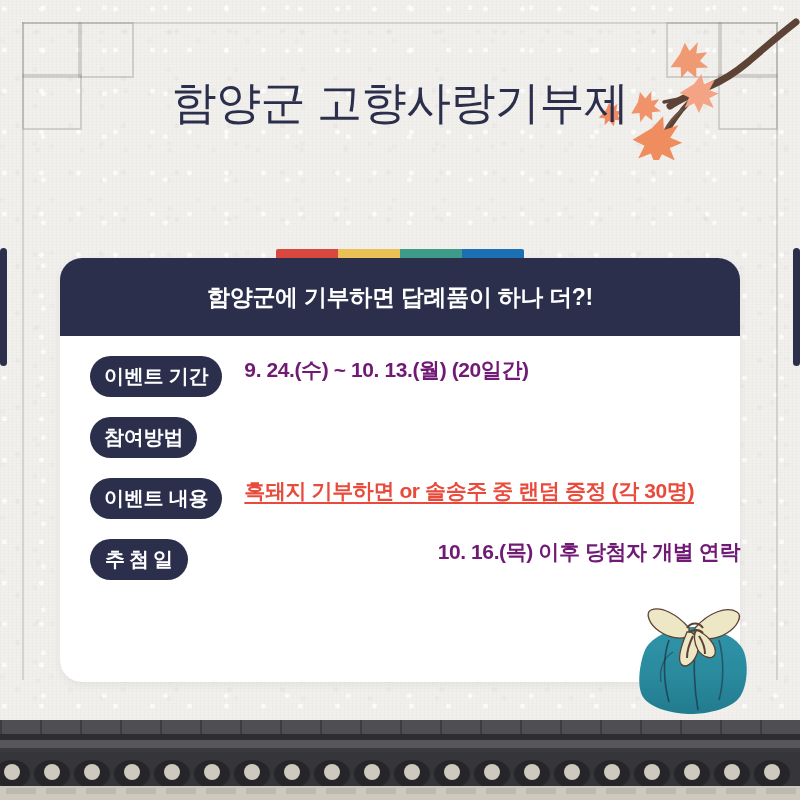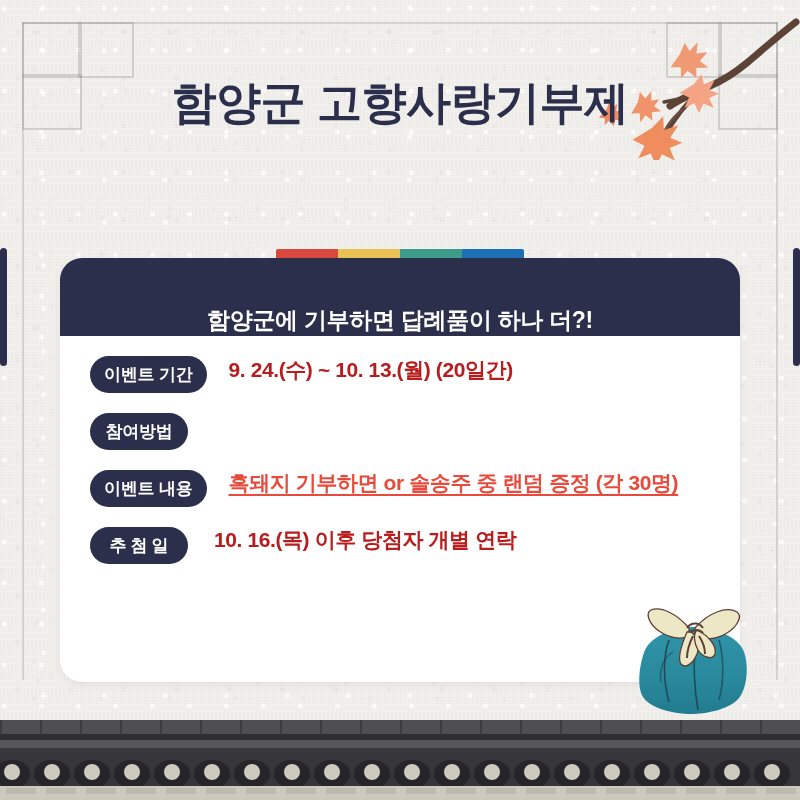--- a/index.html
+++ b/index.html
@@ -91,21 +91,21 @@
   .title-block {
     position: absolute;
     top: 80px;
     left: 0;
     width: 800px;
     text-align: center;
     line-height: 1;
   }
   .title-line1 {
     font-size: 45px;
-    font-weight: bold;
+    font-weight: normal;
     color: #2b2f4c;
     letter-spacing: -0.5px;
     margin: 0 0 12px 0;
   }
   .title-line2 {
     font-size: 58px;
     font-weight: bold;
     letter-spacing: -1px;
     margin: 0;
     white-space: nowrap;
@@ -127,21 +127,21 @@
 
   .card-header {
     position: absolute;
     left: 0;
     top: 0;
     width: 680px;
     height: 78px;
     background: #2b2f4c;
     border-radius: 22px 22px 0 0;
     display: flex;
-    align-items: flex-end;
+    align-items: center;
     justify-content: center;
   }
   .card-header-text {
     color: #ffffff;
     font-size: 23px;
     font-weight: bold;
     letter-spacing: -0.3px;
   }
 
   
@@ -173,52 +173,52 @@
   }
   .row:last-child { margin-bottom: 0; }
 
   .pill {
     flex: 0 0 auto;
     min-width: 98px;
     box-sizing: border-box;
     background: #2b2f4c;
     color: #ffffff;
     border-radius: 999px;
-    font-size: 17px;
+    font-size: 20px;
     font-weight: bold;
     text-align: center;
     padding: 7px 14px;
     letter-spacing: -0.2px;
     white-space: nowrap;
     margin-top: 2px;
   }
   .pill.spaced { letter-spacing: 4px; padding-right: 10px; }
 
   .row-body {
     flex: 1 1 auto;
     padding-left: 22px;
     padding-top: 0px;
   }
   .row-line {
     font-size: 21px;
     font-weight: bold;
-    color: #b91c1c;
+    color: #701a75;
     letter-spacing: -0.4px;
     line-height: 1.42;
     white-space: nowrap;
   }
   .row-line.highlight {
     color: #e84b3c;
     text-decoration: underline;
     text-underline-offset: 4px;
     text-decoration-thickness: 2px;
   }
 
   .row-1 .row-body { padding-top: 1px; }
-  .row-4 .row-body { padding-left: 26px; }
+  .row-4 .row-body { padding-left: 26px; text-align: right; }
 
   
   .gift {
     position: absolute;
     left: 617px;
     top: 596px;
     width: 150px;
     height: 125px;
     pointer-events: none;
   }

